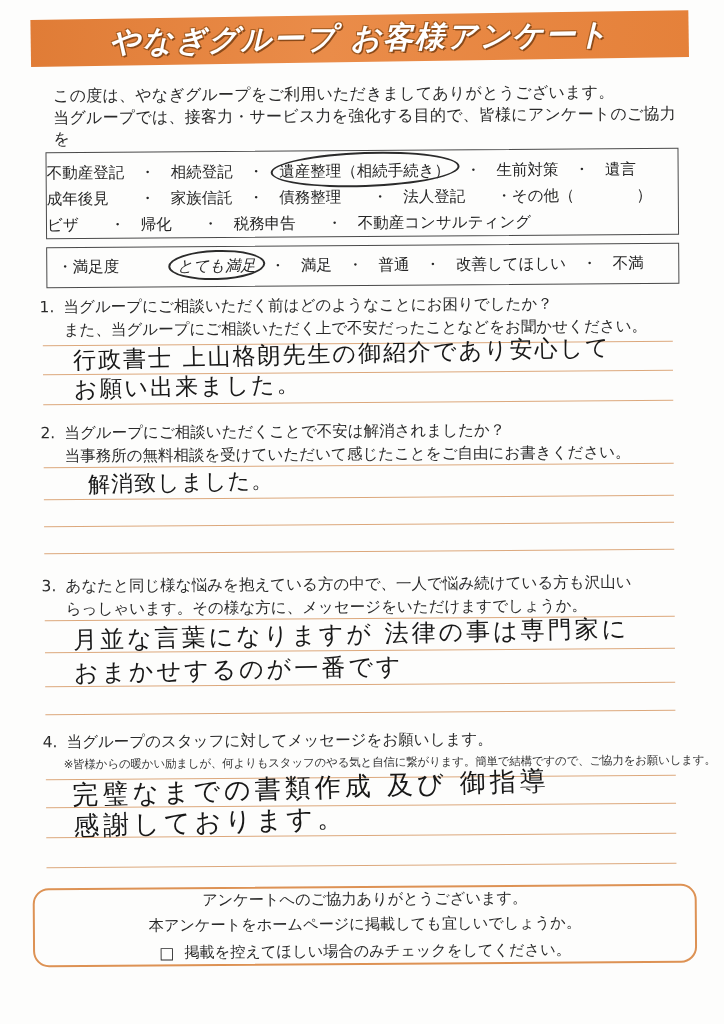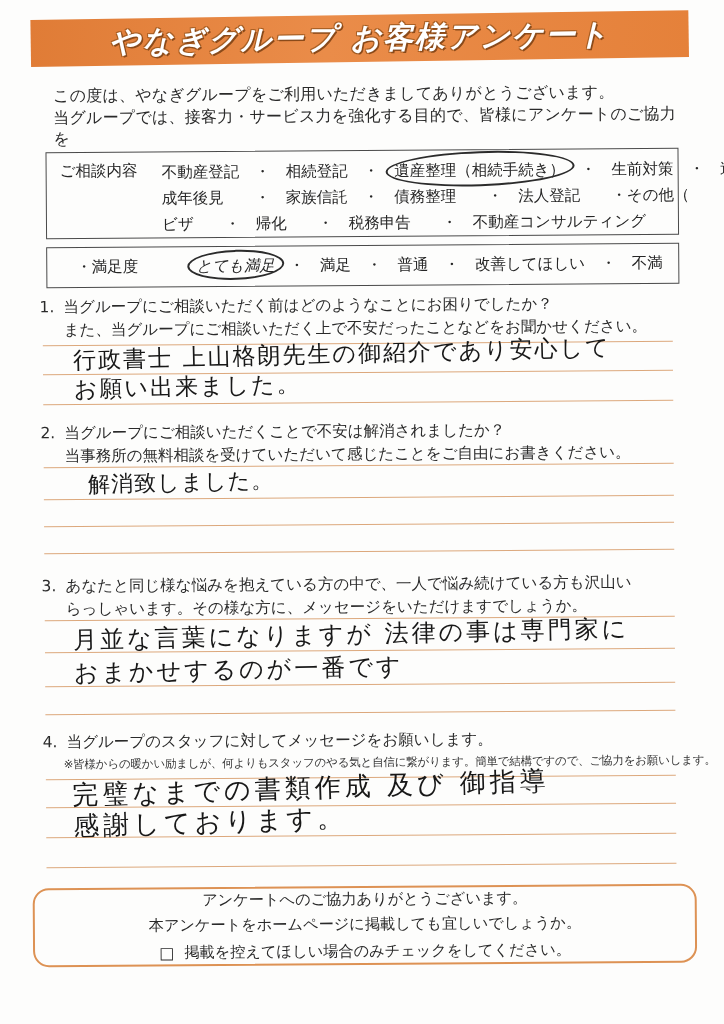--- a/index.html
+++ b/index.html
@@ -66,21 +66,21 @@
     flex: none;
     font-size: 15.5px;
   }
   .consult-rows { padding-top: 7px; font-size: 15.5px; line-height: 26px; }
   .consult-row { white-space: nowrap; }
   .satisf-box {
     left: 48px; top: 245px; width: 633px; height: 41px;
     display: flex; align-items: center;
     font-size: 15.5px;
   }
-  .satisf-label { margin-left: 29px; width: 112px; flex: none; font-family: Liberation Serif, serif; }
+  .satisf-label { margin-left: 10px; width: 112px; flex: none; font-family: Liberation Serif, serif; }
   .satisf-selected { margin-left: 8px; font-style: italic; }
   .satisf-others { margin-left: 14px; white-space: nowrap; }
   
   .circled { position: relative; display: inline-block; }
   .oval {
     position: absolute;
     left: -9px; right: -9px; top: -6px; bottom: -3px;
     border: 2px solid #2b2b2b;
     border-radius: 50%;
     transform: rotate(-1.6deg);
@@ -154,21 +154,20 @@
 
     <div class="banner">
       <div class="banner-title">やなぎグループ お客様アンケート</div>
     </div>
 
     <div class="intro">この度は、やなぎグループをご利用いただきましてありがとうございます。
 当グループでは、接客力・サービス力を強化する目的で、皆様にアンケートのご協力を
 頂いております。お手数ですが、ご協力下されば幸いです。</div>
 
     <div class="optbox consult-box">
-      <div class="consult-label">ご相談内容</div>
       <div class="consult-rows">
         <div class="consult-row">
           <span>不動産登記　・　相続登記　・　</span><span class="circled"><i class="oval"></i><span>遺産整理（相続手続き）</span></span><span>　・　生前対策　・　遺言</span>
         </div>
         <div class="consult-row">成年後見　　・　家族信託　・　債務整理　　・　法人登記　　・その他（　　　　）</div>
         <div class="consult-row">ビザ　　・　帰化　　・　税務申告　　・　不動産コンサルティング</div>
       </div>
     </div>
 
     <div class="optbox satisf-box">

